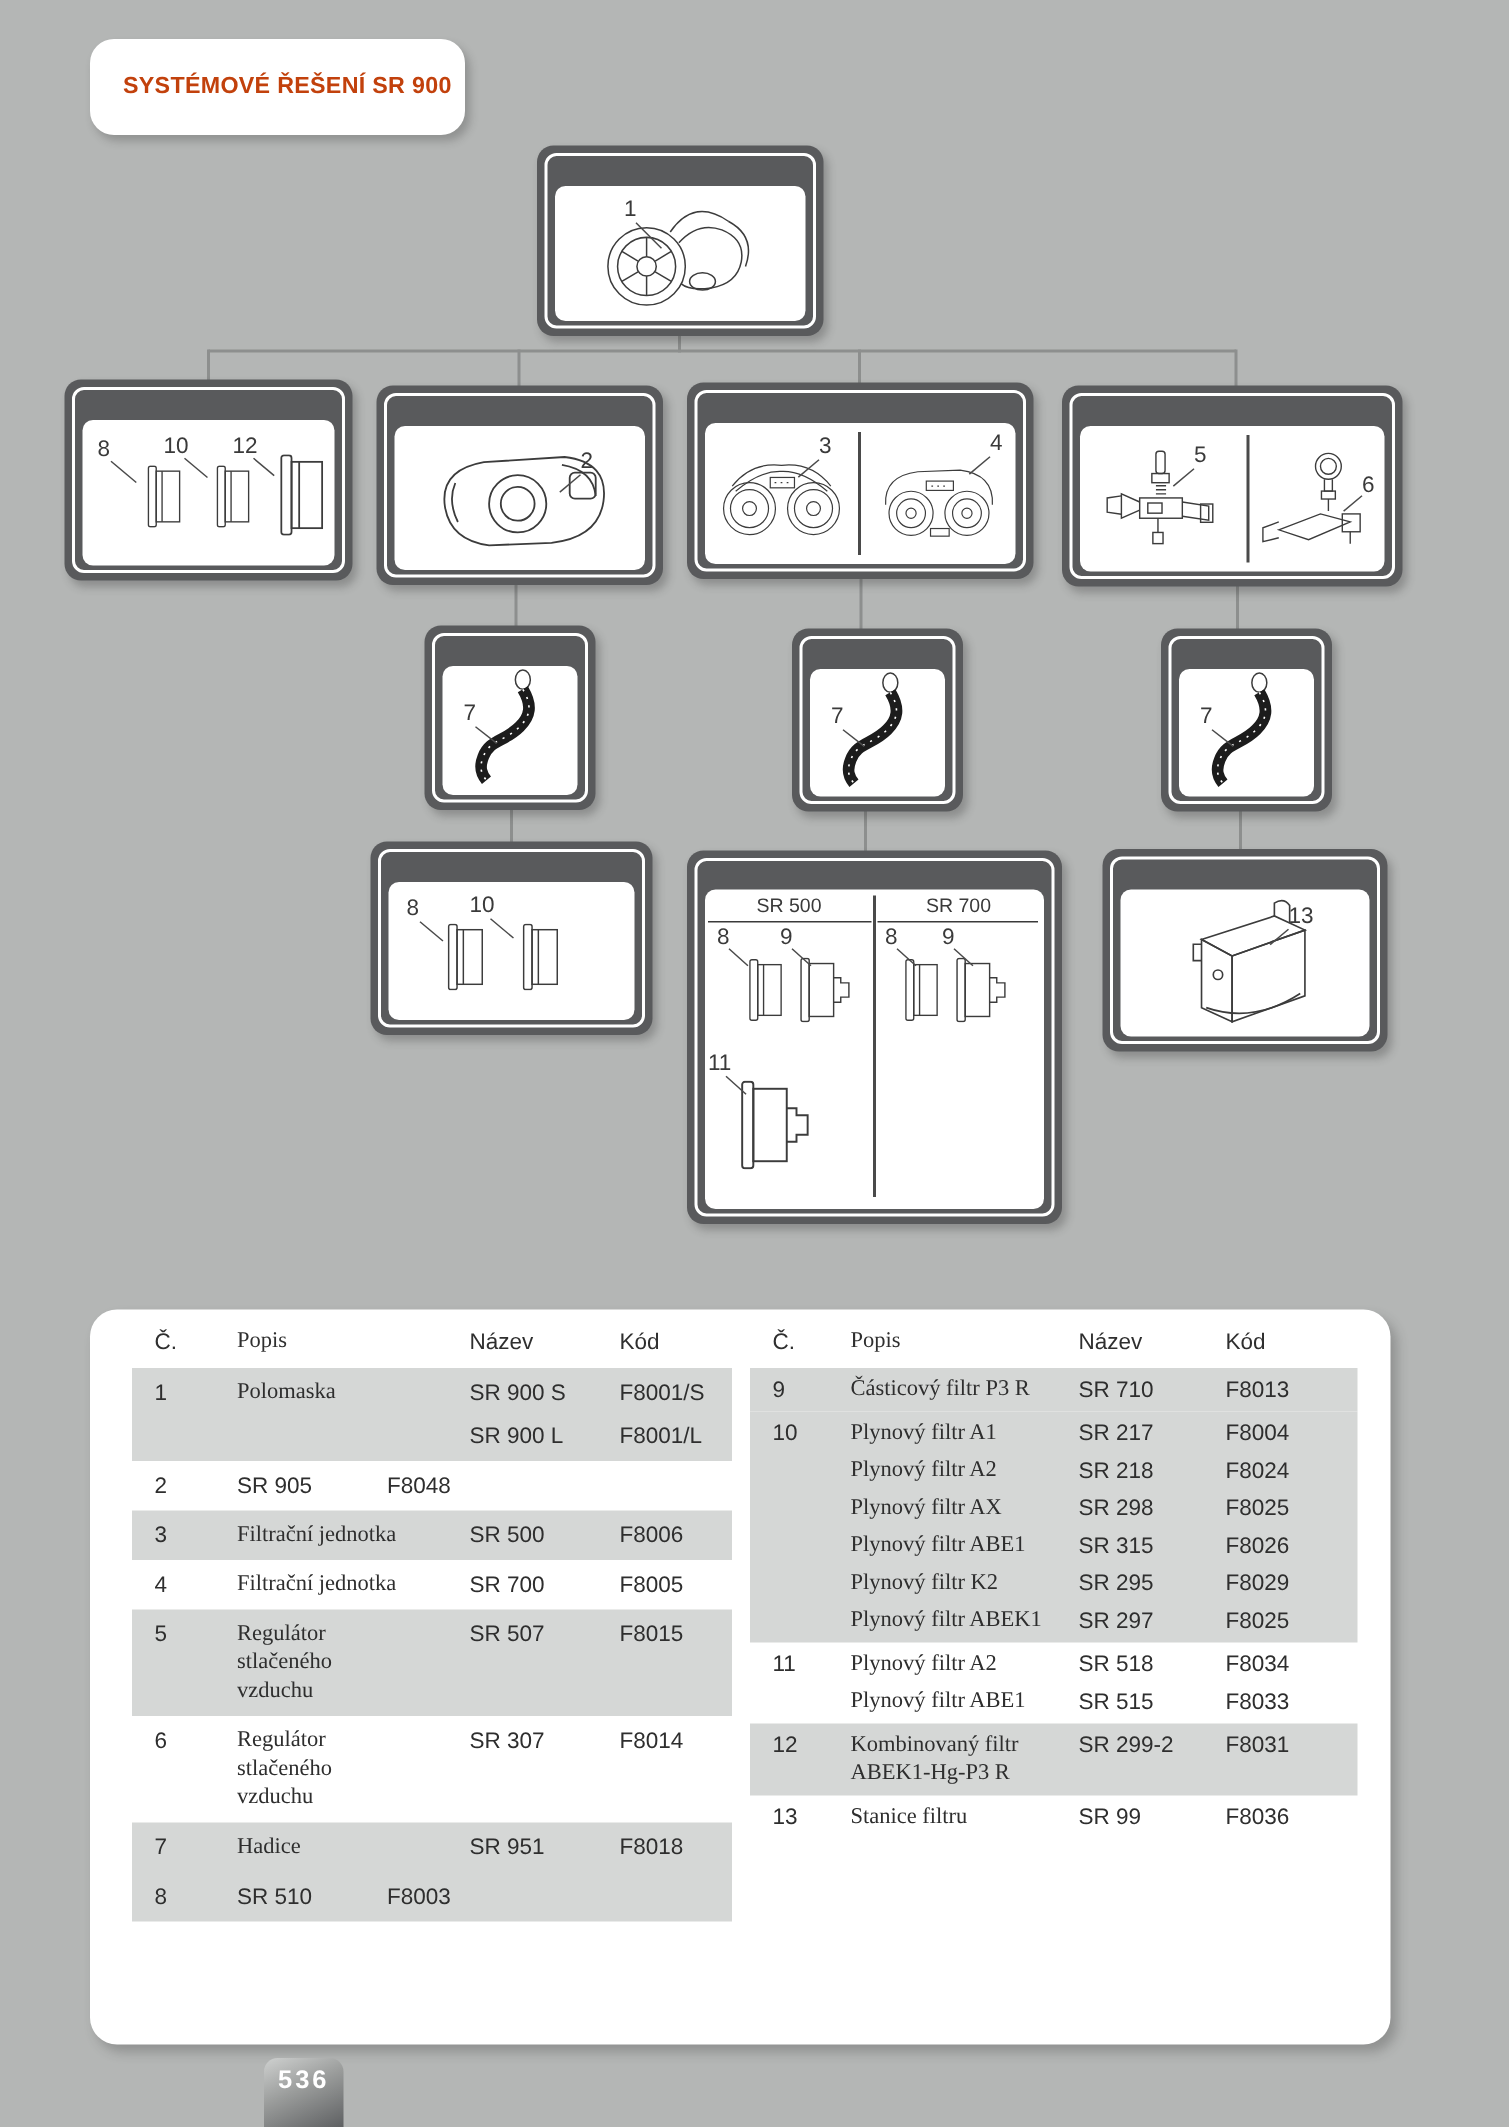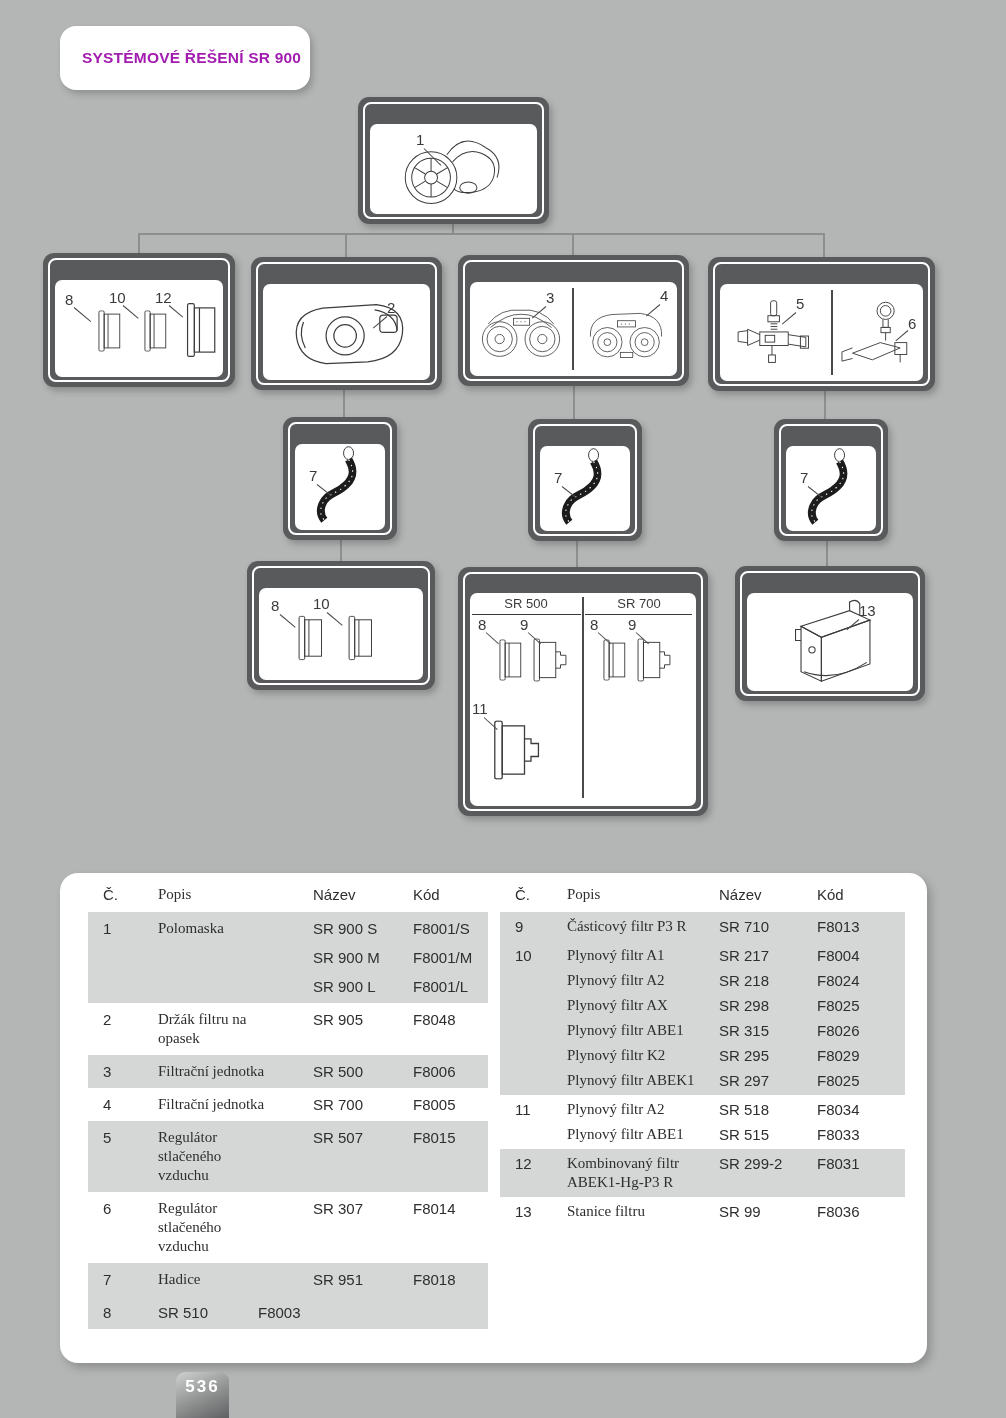--- a/index.html
+++ b/index.html
@@ -3,21 +3,21 @@
 <meta charset="utf-8">
 <style>
   html,body{margin:0;padding:0;background:#9ea09f;}
   .page{position:relative;width:1006px;height:1418px;background:#b4b6b5;overflow:hidden;
         font-family:"Liberation Sans",sans-serif;color:#2e2e2e;}
 
   
   .title-box{position:absolute;left:60px;top:26px;width:250px;height:64px;background:#fff;
              border-radius:16px;box-shadow:3px 4px 6px rgba(40,40,40,.25);
              display:flex;align-items:center;padding-left:22px;box-sizing:border-box;}
-  .title-box span{font-weight:bold;font-size:15.5px;color:#a21caf;letter-spacing:.2px;}
+  .title-box span{font-weight:bold;font-size:15.5px;color:#c2410c;letter-spacing:.2px;}
 
   
   .node{position:absolute;background:#595a5c;border-radius:11px;
         box-shadow:3px 4px 6px rgba(50,50,50,.30);}
   .node-outline{position:absolute;inset:5px;border:2px solid #fff;border-radius:8px;}
   .node-panel{position:absolute;left:12px;right:12px;top:27px;bottom:10px;background:#fff;
               border-radius:7px;}
   .divider{position:absolute;top:6px;bottom:6px;width:2px;background:#4a4a4a;}
   .lbl{position:absolute;font-size:15px;color:#3a3a3a;line-height:15px;}
   .leader{position:absolute;height:1px;background:#4a4a4a;transform-origin:0 50%;}
@@ -374,37 +374,27 @@
               <div class="c c-num">1</div>
               <div class="c c-desc">
                 <div>Polomaska</div>
               </div>
               <div class="c c-name">SR 900 S</div>
               <div class="c c-code">F8001/S</div>
             </div>
             <div class="entry">
               <div class="c c-num"></div>
               <div class="c c-desc"></div>
-              <div class="c c-name">SR 900 M</div>
-              <div class="c c-code">F8001/M</div>
-            </div>
-            <div class="entry">
-              <div class="c c-num"></div>
-              <div class="c c-desc"></div>
               <div class="c c-name">SR 900 L</div>
               <div class="c c-code">F8001/L</div>
             </div>
           </div>
           <div class="block">
             <div class="entry">
               <div class="c c-num">2</div>
-              <div class="c c-desc">
-                <div>Držák filtru na</div>
-                <div>opasek</div>
-              </div>
               <div class="c c-name">SR 905</div>
               <div class="c c-code">F8048</div>
             </div>
           </div>
           <div class="block shade">
             <div class="entry">
               <div class="c c-num">3</div>
               <div class="c c-desc">
                 <div>Filtrační jednotka</div>
               </div>

